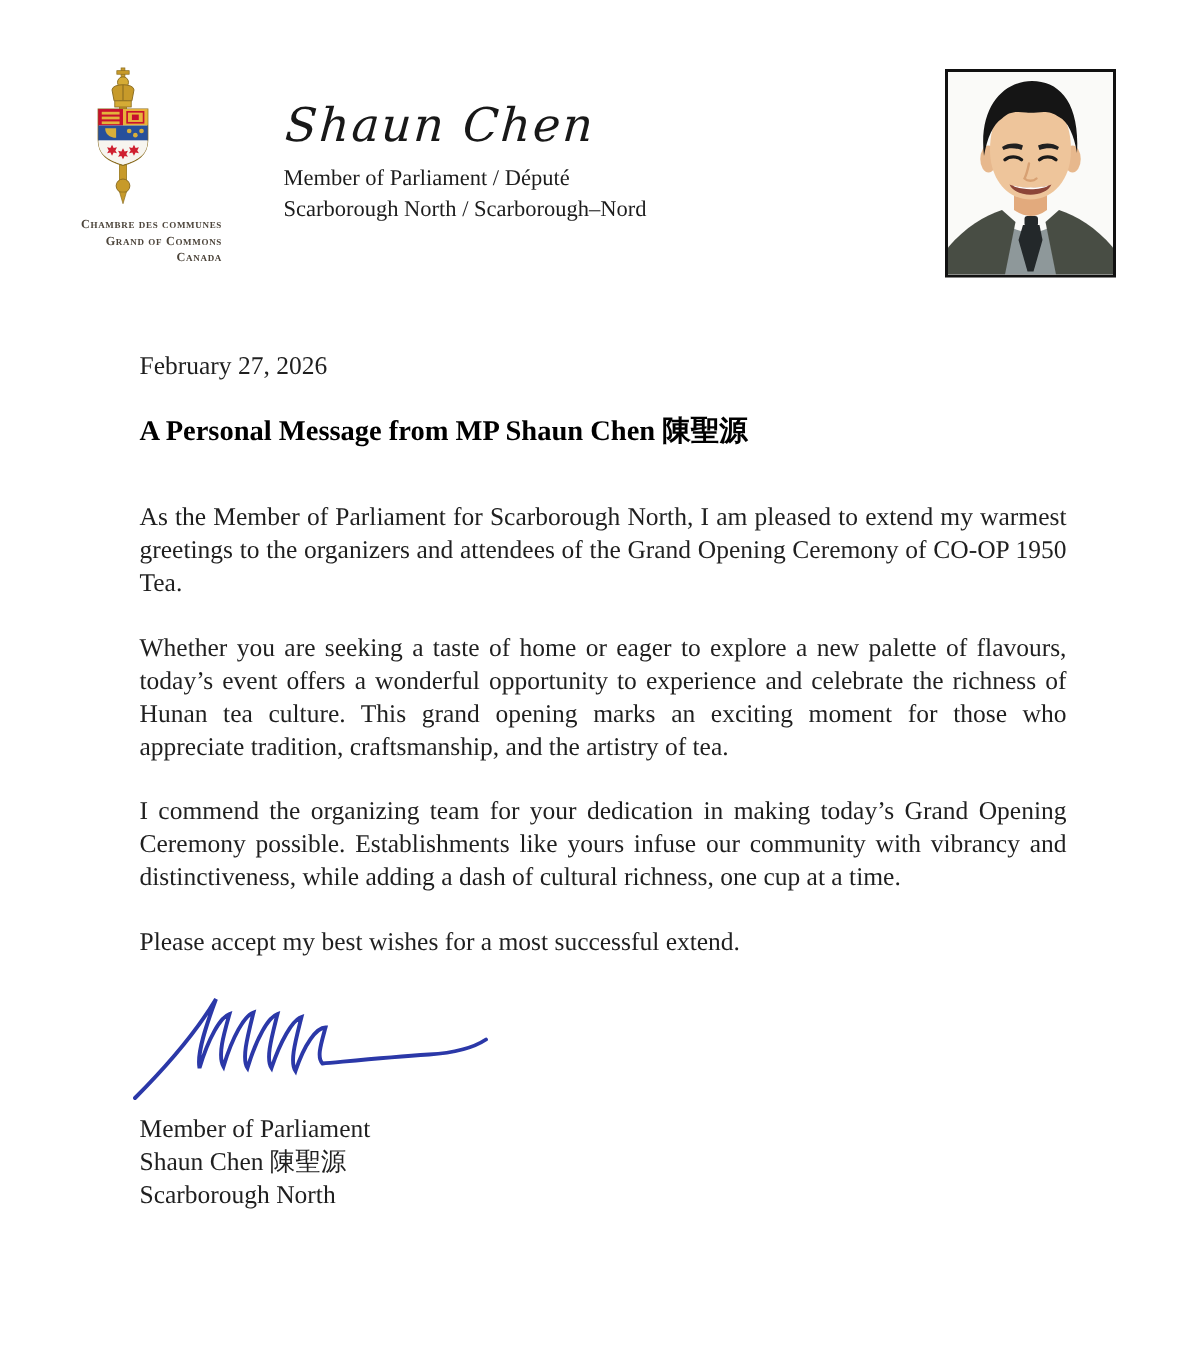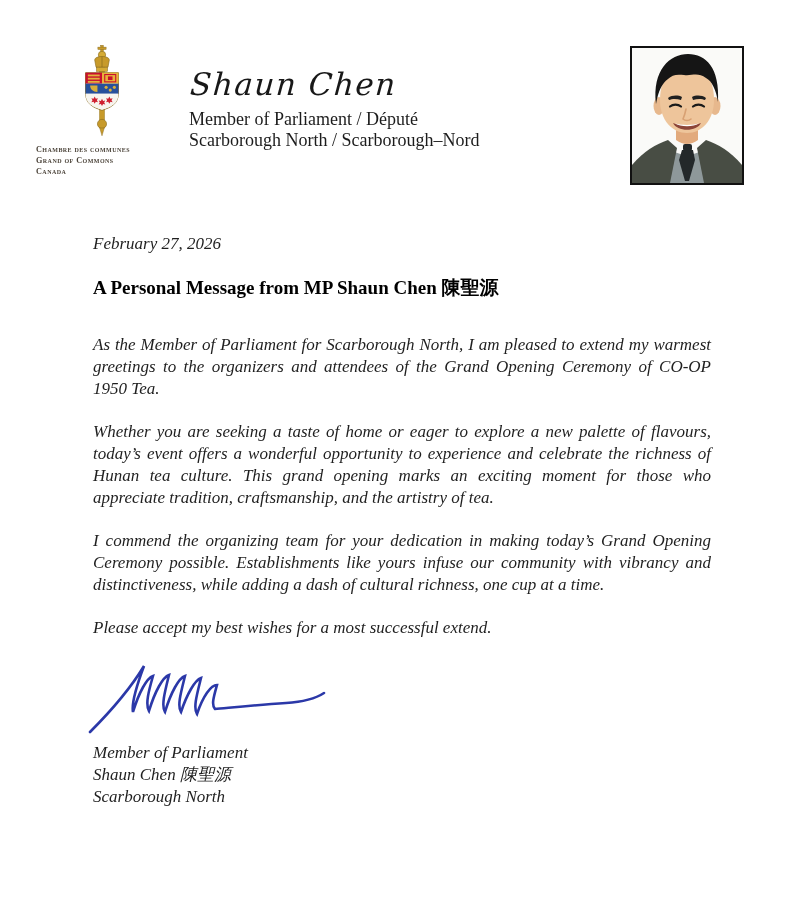--- a/index.html
+++ b/index.html
@@ -7,22 +7,22 @@
     position:relative;
     width:801px;height:900px;
     background:#ffffff;
     font-family:"Liberation Serif", serif;
     color:#1f1f1f;
     overflow:hidden;
   }
 
   
   .crest{
-    position:absolute;left:36px;top:44px;width:132px;
-    text-align:left;
+    position:absolute;left:16px;top:44px;width:132px;
+    text-align:right;
   }
   .crest svg{display:block;margin:0 auto;}
   .crest-caption{
     margin-top:6px;
     font-family:"Liberation Serif", serif;
     font-variant:small-caps;
     font-weight:bold;
     font-size:8.2px;
     line-height:11px;
     letter-spacing:0.45px;
@@ -35,40 +35,40 @@
     font-family:"DejaVu Serif", serif;
     font-style:italic;
     font-size:31px;
     line-height:36px;
     letter-spacing:1.5px;
     color:#181818;
     transform:skewX(-4deg);
     transform-origin:left bottom;
   }
   .role-line,.riding-line{
-    font-size:18px;
+    font-size:15px;
     line-height:21px;
     color:#1c1c1c;
   }
   .role-line{margin-top:7px;}
   .photo{
     position:absolute;left:630px;top:46px;
     width:110px;height:135px;
     border:2px solid #111111;
     background:#fafaf8;
   }
   .photo svg{display:block;}
 
   
   .letter-body{
     position:absolute;left:93px;top:233px;width:618px;
     font-size:17px;line-height:22px;
     text-align:justify;
   }
-  .letter-body p{margin:0 0 21px 0;font-style:italic;}
+  .letter-body p{margin:0 0 21px 0;}
   .date{margin:0 0 31px 0;}
   .title{
     font-size:19px;line-height:24px;
     font-weight:bold;color:#000;
     text-align:left;
     margin:0 0 34px 0;
   }
   .closing{margin-bottom:0;}
   .signature{
     position:relative;left:-7px;

